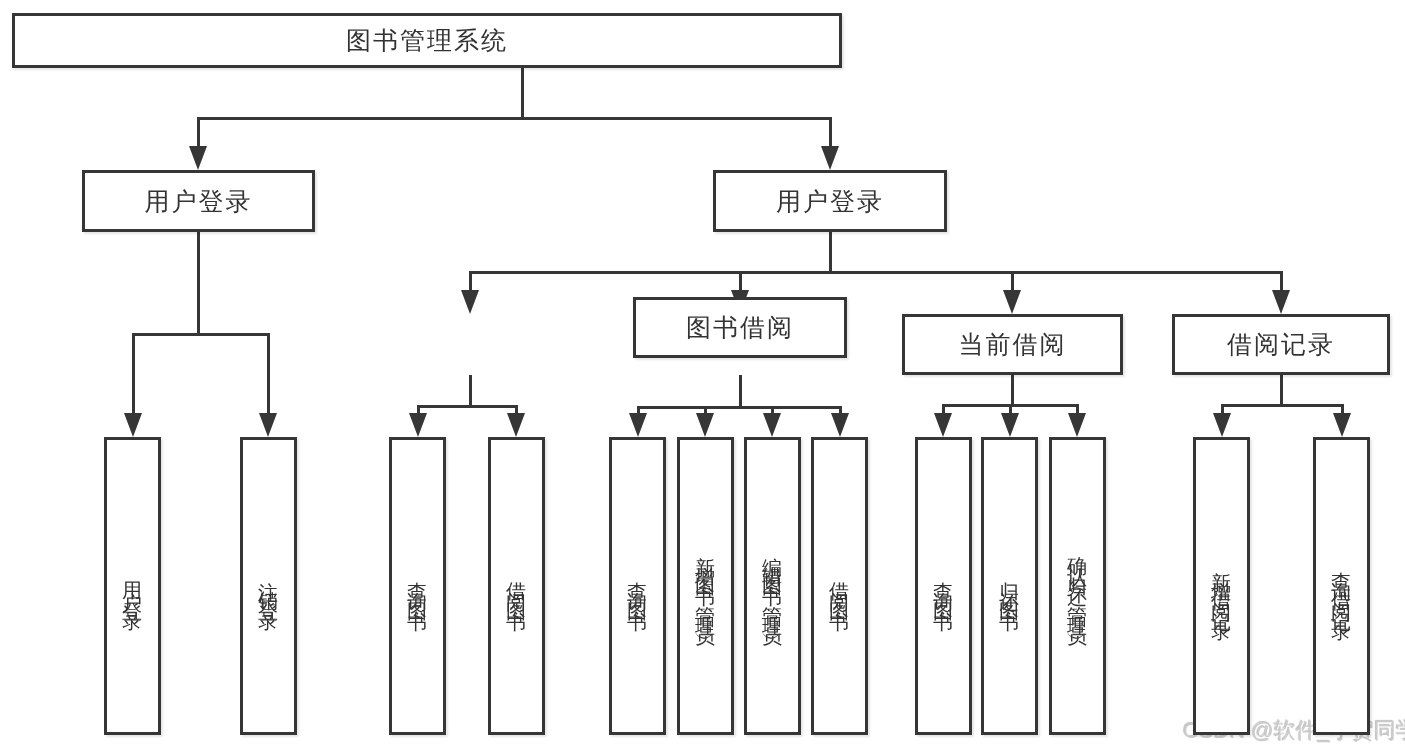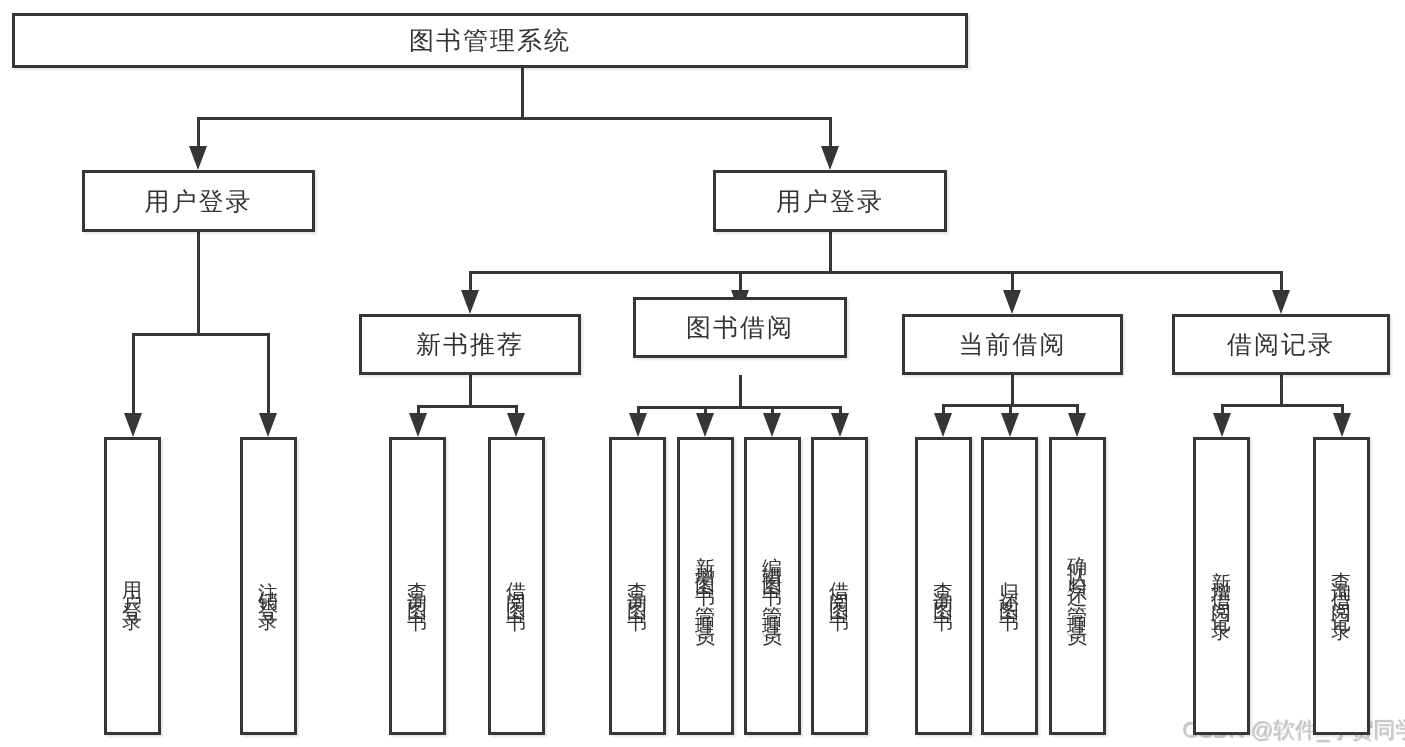--- a/index.html
+++ b/index.html
@@ -79,31 +79,28 @@
     <div class="vline" style="left: 1008.5px; top: 405px; width: 3px; height: 10px;"></div>
     <div class="arrowhead" style="left: 1001px; top: 413px;"></div>
     <div class="vline" style="left: 1075.5px; top: 405px; width: 3px; height: 10px;"></div>
     <div class="arrowhead" style="left: 1068px; top: 413px;"></div>
     <div class="vline" style="left: 1279.5px; top: 375px; width: 3px; height: 32px;"></div>
     <div class="hline" style="left: 1220.5px; top: 403.5px; width: 123px; height: 3px;"></div>
     <div class="vline" style="left: 1220.5px; top: 405px; width: 3px; height: 10px;"></div>
     <div class="arrowhead" style="left: 1213px; top: 413px;"></div>
     <div class="vline" style="left: 1340.5px; top: 405px; width: 3px; height: 10px;"></div>
     <div class="arrowhead" style="left: 1333px; top: 413px;"></div>
-    <div class="node h" style="left: 12px; top: 13px; width: 956px; height: 55px;">
+    <div class="node h" style="left: 12px; top: 13px; width: 830px; height: 55px;">
       <span>图书管理系统</span>
     </div>
     <div class="node h" style="left: 82px; top: 170px; width: 233px; height: 62px;">
       <span>用户登录</span>
     </div>
     <div class="node h" style="left: 713px; top: 170px; width: 234px; height: 62px;">
       <span>用户登录</span>
-    </div>
-    <div class="node h" style="left: 359px; top: 314px; width: 222px; height: 61px;">
-      <span>新书推荐</span>
     </div>
     <div class="node h" style="left: 633px; top: 297px; width: 214px; height: 61px; justify-content: center;">
       <span>图书借阅</span>
     </div>
     <div class="node h" style="left: 902px; top: 314px; width: 221px; height: 61px;">
       <span>当前借阅</span>
     </div>
     <div class="node h" style="left: 1172px; top: 314px; width: 218px; height: 61px;">
       <span>借阅记录</span>
     </div>

